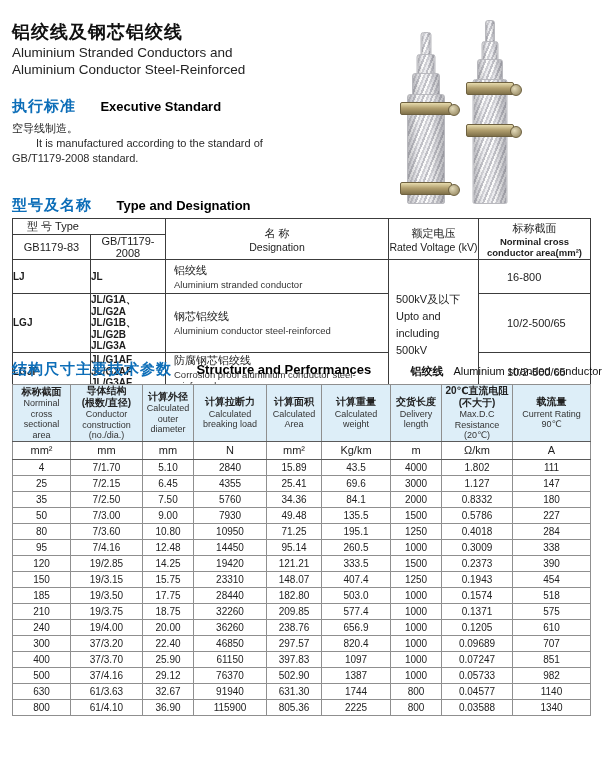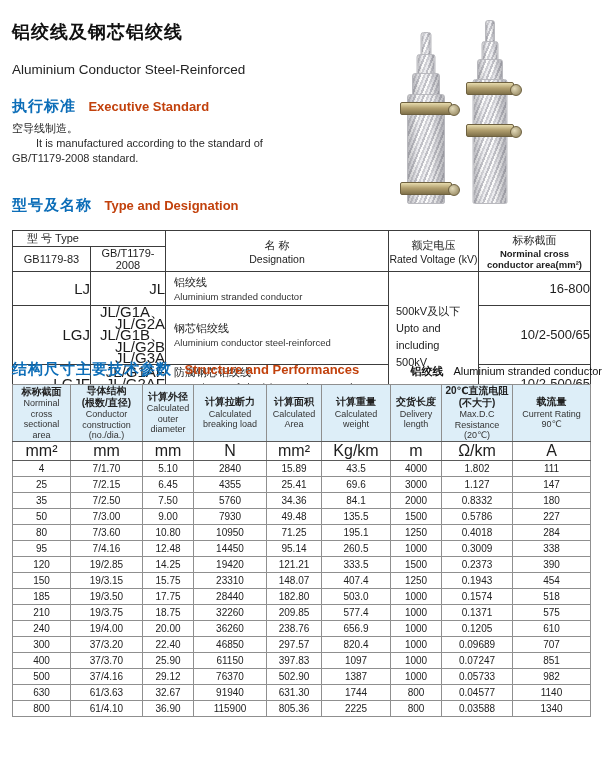--- a/index.html
+++ b/index.html
@@ -28,65 +28,65 @@
     border:1px solid #6e6140; border-radius:2px; z-index:3;
   }
   .clamp::after {
     content:""; position:absolute; right:-9px; top:1px; width:10px; height:10px;
     background:radial-gradient(circle at 35% 35%, #e2d9b8, #8b7d55);
     border:1px solid #6e6140; border-radius:50%;
   }
   
   .sec-head { position:absolute; left:12px; white-space:nowrap; }
   .sec-head .zh { font-size:15px; font-weight:bold; color:#0d6eb8; letter-spacing:1px; }
-  .sec-head .en { font-size:13px; font-weight:bold; color:#c2410c; margin-left:8px; }
+  .sec-head .en { font-size:13px; font-weight:bold; color:#000000; margin-left:20px; }
   .note-right { position:absolute; right:2px; top:364px; font-size:11px; color:#111; white-space:nowrap; }
   .note-right .zh { font-weight:bold; margin-right:10px; }
   
   .exec-body { position:absolute; left:12px; top:121px; width:330px; font-size:11px; line-height:15px; color:#2a2a2a; }
   .exec-body .line { display:block; }
   .exec-body .ind { text-indent:24px; }
   
   table { border-collapse:collapse; table-layout:fixed; }
   td, th { overflow:hidden; }
   
-  .type-table { position:absolute; left:12px; top:230px; width:578px; }
+  .type-table { position:absolute; left:12px; top:218px; width:578px; }
   .type-table td, .type-table th { border:1px solid #3c3c3c; font-weight:normal; }
   .type-table .hd { font-size:11px; color:#1c1c1c; text-align:center; }
   .type-table .hd-type { text-align:left; padding-left:14px; height:16px; }
   .type-table .sub { height:17px; font-size:11px; text-align:center; }
-  .type-table .code { font-size:15px; text-align:right; white-space:pre-line; line-height:11.5px; }
+  .type-table .code { font-size:10px; text-align:left; white-space:pre-line; line-height:11.5px;font-weight:bold; }
   .type-table td.name { text-align:left; padding-left:8px; }
   .name .zh { font-size:11px; display:block; }
   .name .en { font-size:9.5px; color:#333; display:block; margin-top:1px; }
   .hd-area .zh { font-size:11px; display:block; }
   .hd-area .en { font-size:9.5px; display:block; line-height:11px;font-weight:bold; }
   .hd-two .zh { font-size:11px; display:block; }
   .hd-two .en { font-size:10.5px; display:block; line-height:12px; }
   .volt-cell { font-size:11px; text-align:left; padding-left:7px; line-height:17px; white-space:pre-line; }
-  .area-cell { font-size:13px; text-align:right; }
+  .area-cell { font-size:11px; text-align:left;padding-left:28px; }
   .type-table tr.data td { height:34px; }
   
   .struct-table { position:absolute; left:12px; top:384px; width:578px; }
   .struct-table th, .struct-table td { border:1px solid #8f8f8f; }
   .struct-table { border:1.5px solid #5a5a5a; }
   .struct-table thead th { background:#ddeef8; height:56px; vertical-align:middle; border-bottom:1.5px solid #5a5a5a; }
   .th-zh { font-size:10px; font-weight:bold; color:#222; white-space:pre-line; line-height:11.5px; }
   .th-en { font-size:9px; font-weight:normal; color:#333; line-height:10.5px; margin-top:1px; padding:0 1px; }
-  .units td { height:18px; font-size:16px; text-align:center; border-bottom:1.5px solid #5a5a5a; }
+  .units td { height:18px; font-size:11px; text-align:center; border-bottom:1.5px solid #5a5a5a; }
   .struct-table tbody tr td { height:16px; font-size:10px; text-align:center; color:#222; }
 </style>
 </head>
 <body>
 
 <div class="page">
 
   <div class="title-zh">铝绞线及钢芯铝绞线</div>
   <div class="title-en">
-    <br>
+    <span>Aluminium Stranded Conductors and</span><br>
     <span>Aluminium Conductor Steel-Reinforced</span>
   </div>
 
   <div class="photo">
     <div class="cable" style="left:6px; top:26px; width:44px; height:172px;">
       <div class="seg" style="top:0; width:11px; height:24px;"></div>
       <div class="seg" style="top:22px; width:19px; height:21px;"></div>
       <div class="seg" style="top:41px; width:28px; height:23px;"></div>
       <div class="seg" style="top:62px; width:38px; height:110px;"></div>
       <div class="clamp" style="top:70px;"></div>

